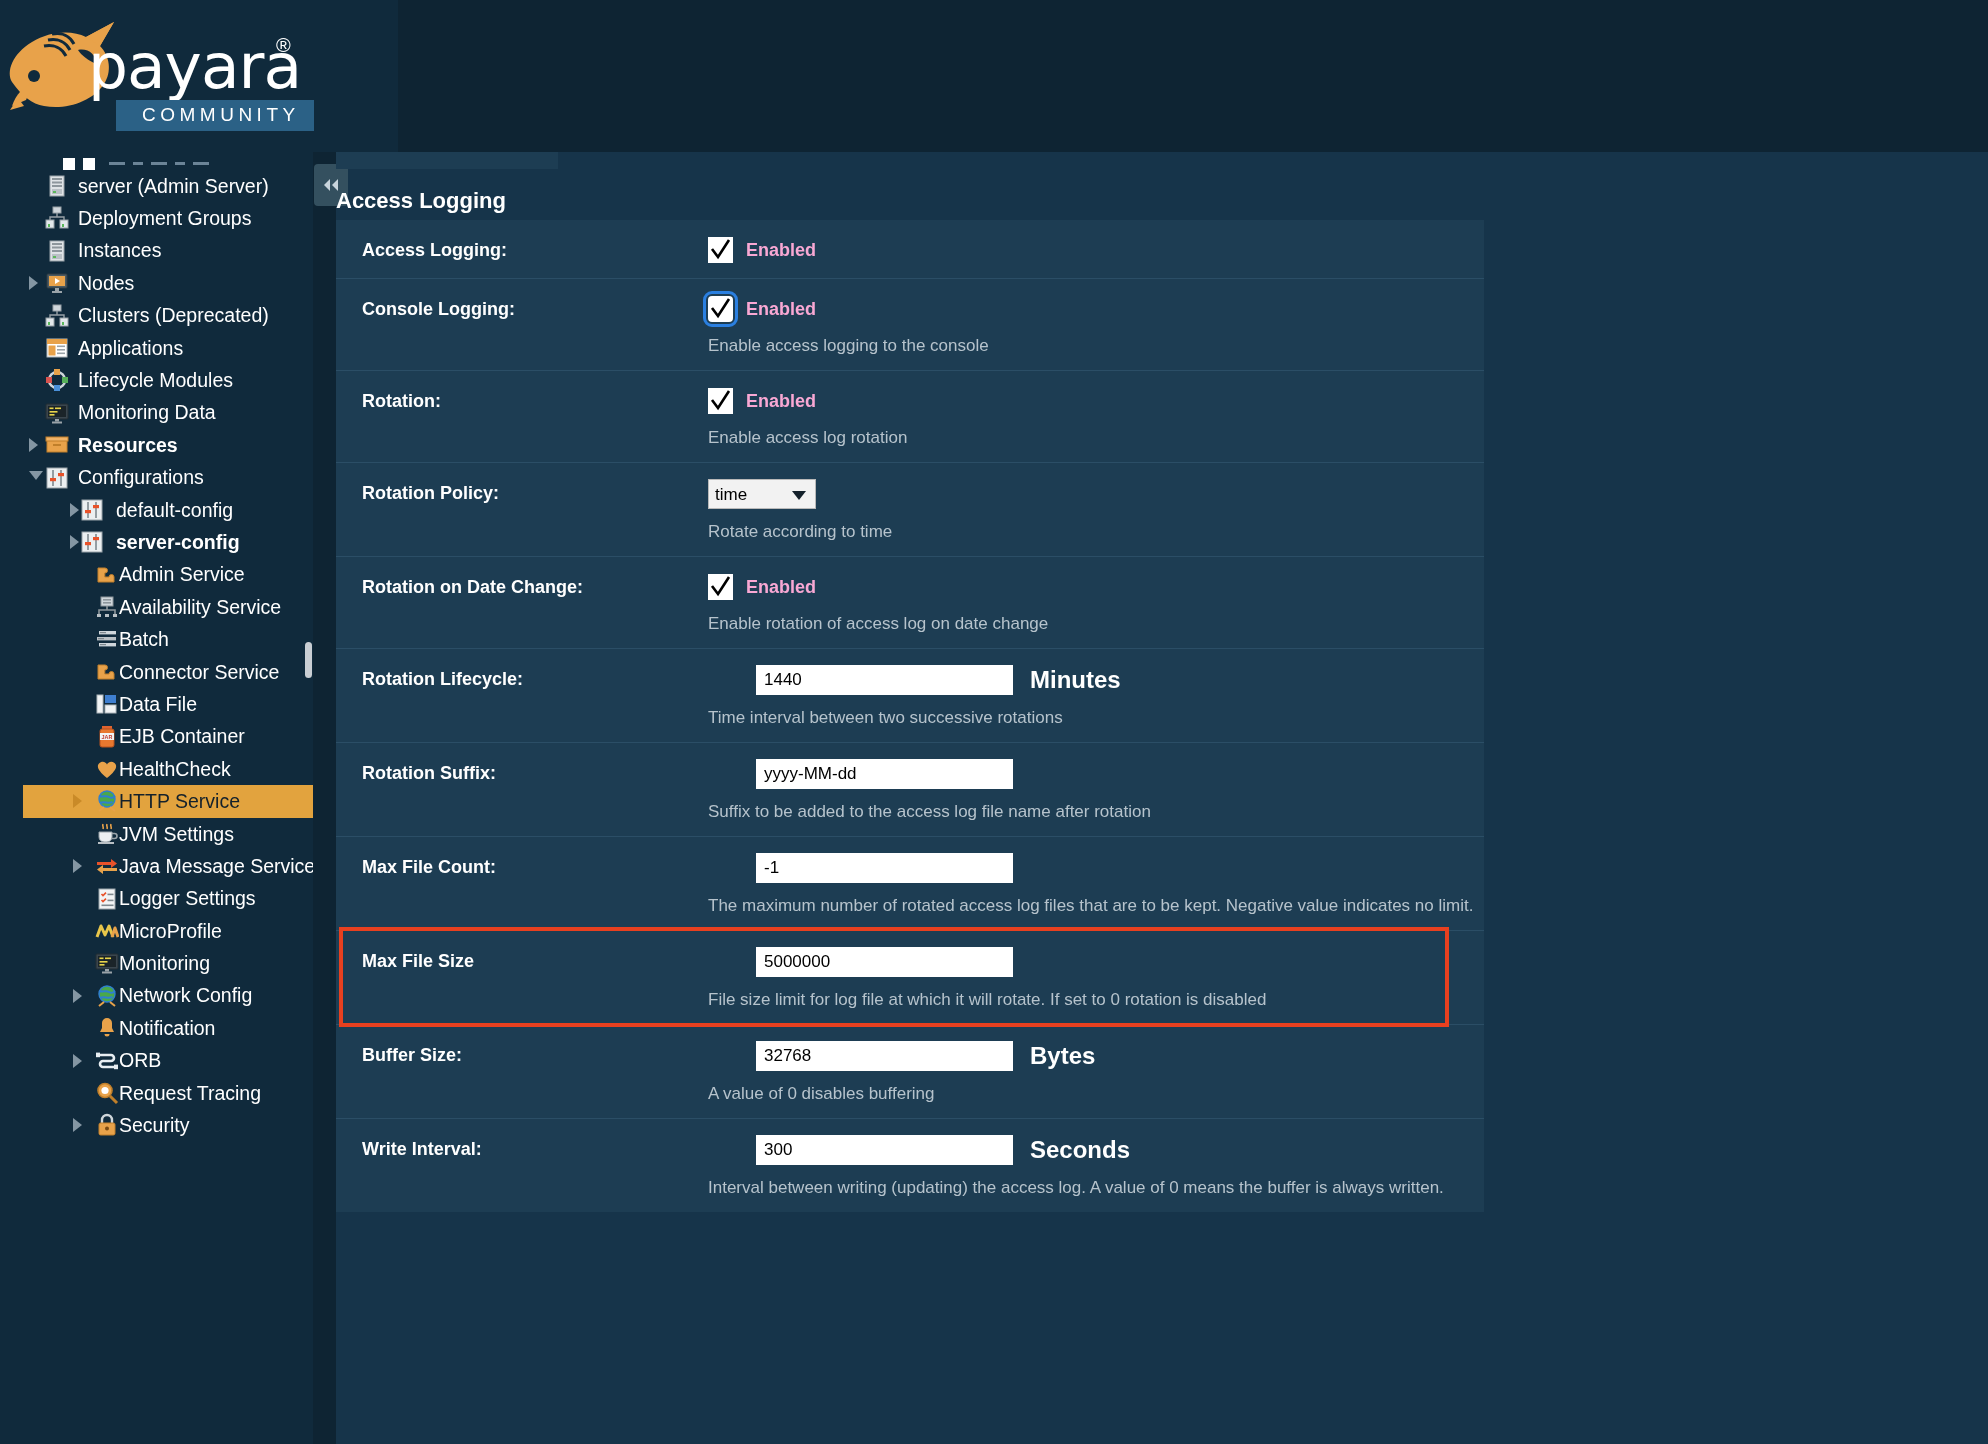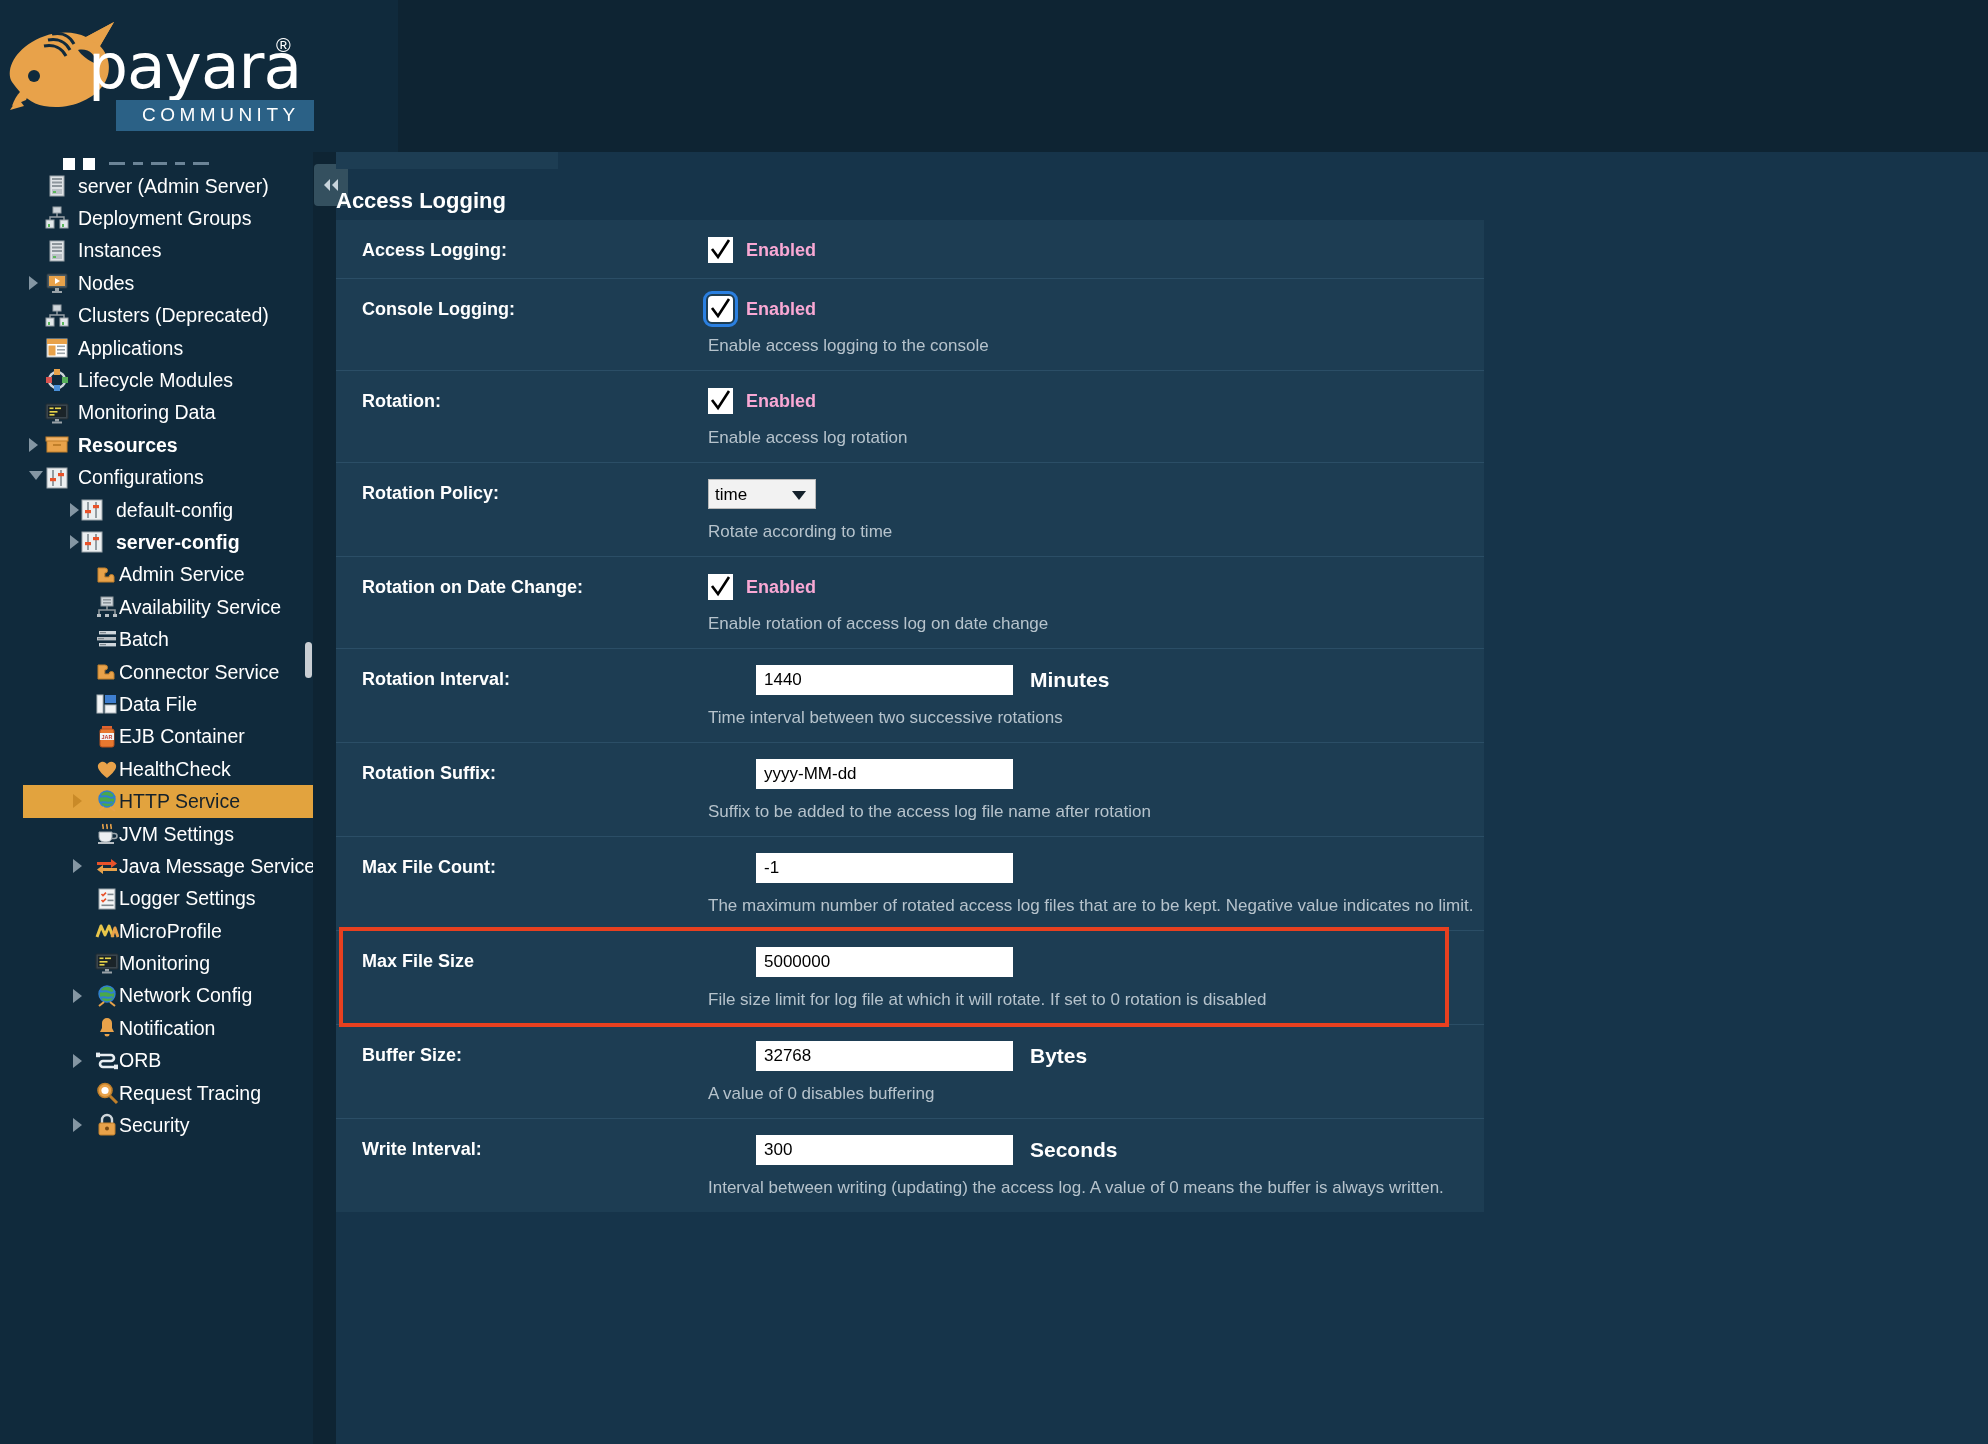--- a/index.html
+++ b/index.html
@@ -292,21 +292,21 @@
     height: 30px;
     background: #ffffff;
     border: none;
     font-size: 17px;
     font-family: "Liberation Sans", sans-serif;
     color: #000000;
     padding: 0 8px;
     margin-left: 48px;
   }
   .unit {
-    font-size: 21px;
+    font-size: 24px;
     font-weight: bold;
     color: #ffffff;
   }
   select.sel {
     width: 108px;
     height: 30px;
     font-size: 17px;
     font-family: "Liberation Sans", sans-serif;
     background: #f2f2f2;
     border: 1px solid #b9b9b9;
@@ -754,21 +754,21 @@
                     </svg>
                   </div>
                   <div class="cb-label">Enabled</div>
                 </div>
                 <div class="help">Enable rotation of access log on date change</div>
               </div>
             </div>
           </div>
           <div class="row">
             <div class="row-inner">
-              <div class="lbl-cell">Rotation Interval:</div>
+              <div class="lbl-cell">Rotation Lifecycle:</div>
               <div class="field-cell">
                 <div class="inp-line">
                   <input type="text" class="txt" value="1440" style="">
                   <div class="unit">Minutes</div>
                 </div>
                 <div class="help">Time interval between two successive rotations</div>
               </div>
             </div>
           </div>
           <div class="row">

